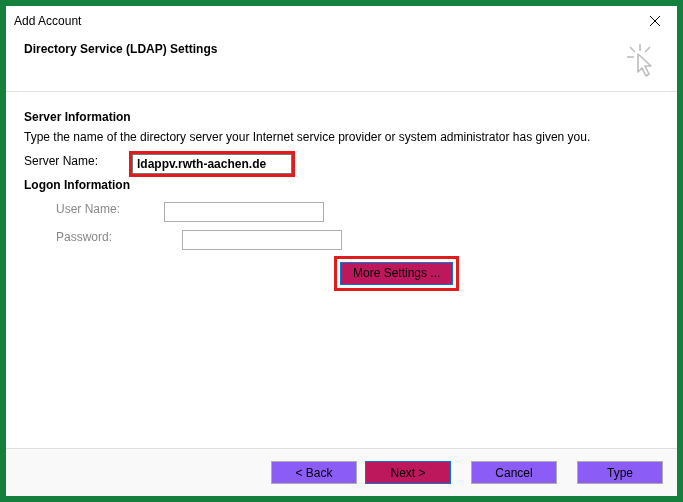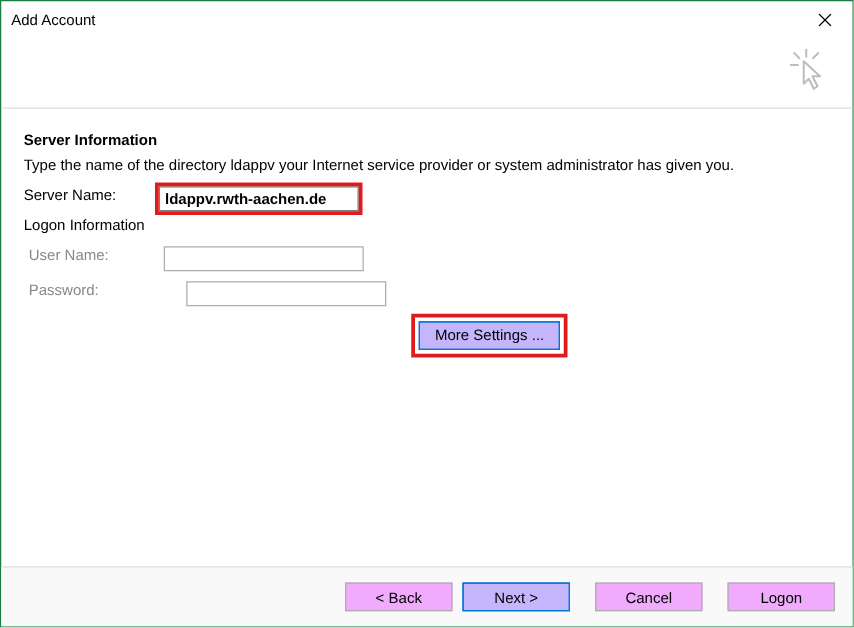--- a/index.html
+++ b/index.html
@@ -9,21 +9,21 @@
     font-size: 12px;
     background: #fff;
     color: #000;
     width: 683px;
     height: 502px;
     overflow: hidden;
   }
   .window {
     width: 683px;
     height: 502px;
-    border: 1px solid #15803d;
+    border: 6px solid #15803d;
     display: flex;
     flex-direction: column;
     background: #fff;
   }
   .titlebar {
     height: 30px;
     display: flex;
     align-items: center;
     justify-content: space-between;
     padding: 0 0 0 8px;
@@ -62,50 +62,50 @@
     padding: 1px 4px;
     font-family: inherit;
     font-size: 12px;
     font-weight: bold;
   }
   .server-input { width: 160px; }
   .highlight-red {
     outline: 3px solid #e11b1b;
     outline-offset: 0;
   }
-  .logon-title { font-weight: normal; margin-bottom: 10px; }
+  .logon-title { font-weight: bold; margin-bottom: 10px; }
   .chk-row { display: flex; align-items: center; margin-bottom: 10px; }
   .chk-row input { margin: 0 6px 0 0; width: 13px; height: 13px; }
-  .sub { margin-left: 4px; }
+  .sub { margin-left: 32px; }
   .sub .row label.fld { color: #888; width: 108px; }
   .sub .row input.text {
     width: 160px;
     border: 1px solid #adadad;
     background: #fff;
   }
   .sub .chk-row { color: #888; margin-top: 12px; }
   .more-row { display: flex; justify-content: flex-start; margin-left: 310px; margin-top: 6px; }
   .btn {
-    background: #f0abfc;
+    background: #8b5cf6;
     border: 1px solid #adadad;
     height: 23px;
     min-width: 86px;
     padding: 0 12px;
     font-family: inherit;
     font-size: 12px;
     display: inline-flex;
     align-items: center;
     justify-content: center;
     cursor: default;
   }
   .btn.focus {
     border: 1px solid #0078d7;
     outline: 1px solid #0078d7;
     outline-offset: -1px;
-    background: #c4b5fd;
+    background: #be185d;
   }
   .footer {
     height: 48px;
     border-top: 1px solid #ddd;
     display: flex;
     align-items: center;
     justify-content: flex-end;
     padding: 0 14px;
     gap: 8px;
     background: #f9f9f9;
@@ -126,38 +126,39 @@
     <div class="close-btn">
       <svg width="10" height="10" viewBox="0 0 10 10">
         <line x1="0" y1="0" x2="10" y2="10" stroke="#000" stroke-width="1"></line>
         <line x1="10" y1="0" x2="0" y2="10" stroke="#000" stroke-width="1"></line>
       </svg>
     </div>
   </div>
 
   <div class="header">
     <div class="header-text">
+      <div class="title">Directory Service (LDAP) Settings</div>
     </div>
     <div class="cursor-icon">
       <svg width="30" height="34" viewBox="0 0 30 34">
         <g stroke="#bdbdbd" stroke-width="1.6" fill="none">
           <line x1="15" y1="0" x2="15" y2="7"></line>
           <line x1="5" y1="3" x2="10" y2="8"></line>
           <line x1="25" y1="3" x2="20" y2="8"></line>
           <line x1="2" y1="13" x2="9" y2="13"></line>
         </g>
         <path d="M13 10 L13 28 L17 24 L21 32 L24 30 L20 22 L26 22 Z" fill="#fff" stroke="#bdbdbd" stroke-width="1.6" stroke-linejoin="round"></path>
       </svg>
     </div>
   </div>
 
   <div class="content">
 
     <div class="section-title">Server Information</div>
-    <div class="section-desc">Type the name of the directory ldappv your Internet service provider or system administrator has given you.</div>
+    <div class="section-desc">Type the name of the directory server your Internet service provider or system administrator has given you.</div>
 
     <div class="row">
       <label class="fld">Server Name:</label>
       <input type="text" class="text server-input highlight-red" value="ldappv.rwth-aachen.de" style="">
     </div>
 
     <div class="logon-title">Logon Information</div>
 
 
     <div class="sub">
@@ -176,16 +177,16 @@
         <button class="btn focus" style="min-width:110px;">More Settings ...</button>
       </span>
     </div>
 
   </div>
 
   <div class="footer">
     <button class="btn">&lt; Back</button>
     <button class="btn focus">Next &gt;</button>
     <button class="btn" style="margin-left:12px;">Cancel</button>
-    <button class="btn" style="margin-left:12px;">Logon</button>
+    <button class="btn" style="margin-left:12px;">Type</button>
   </div>
 
 </div>
 
 </body></html>

